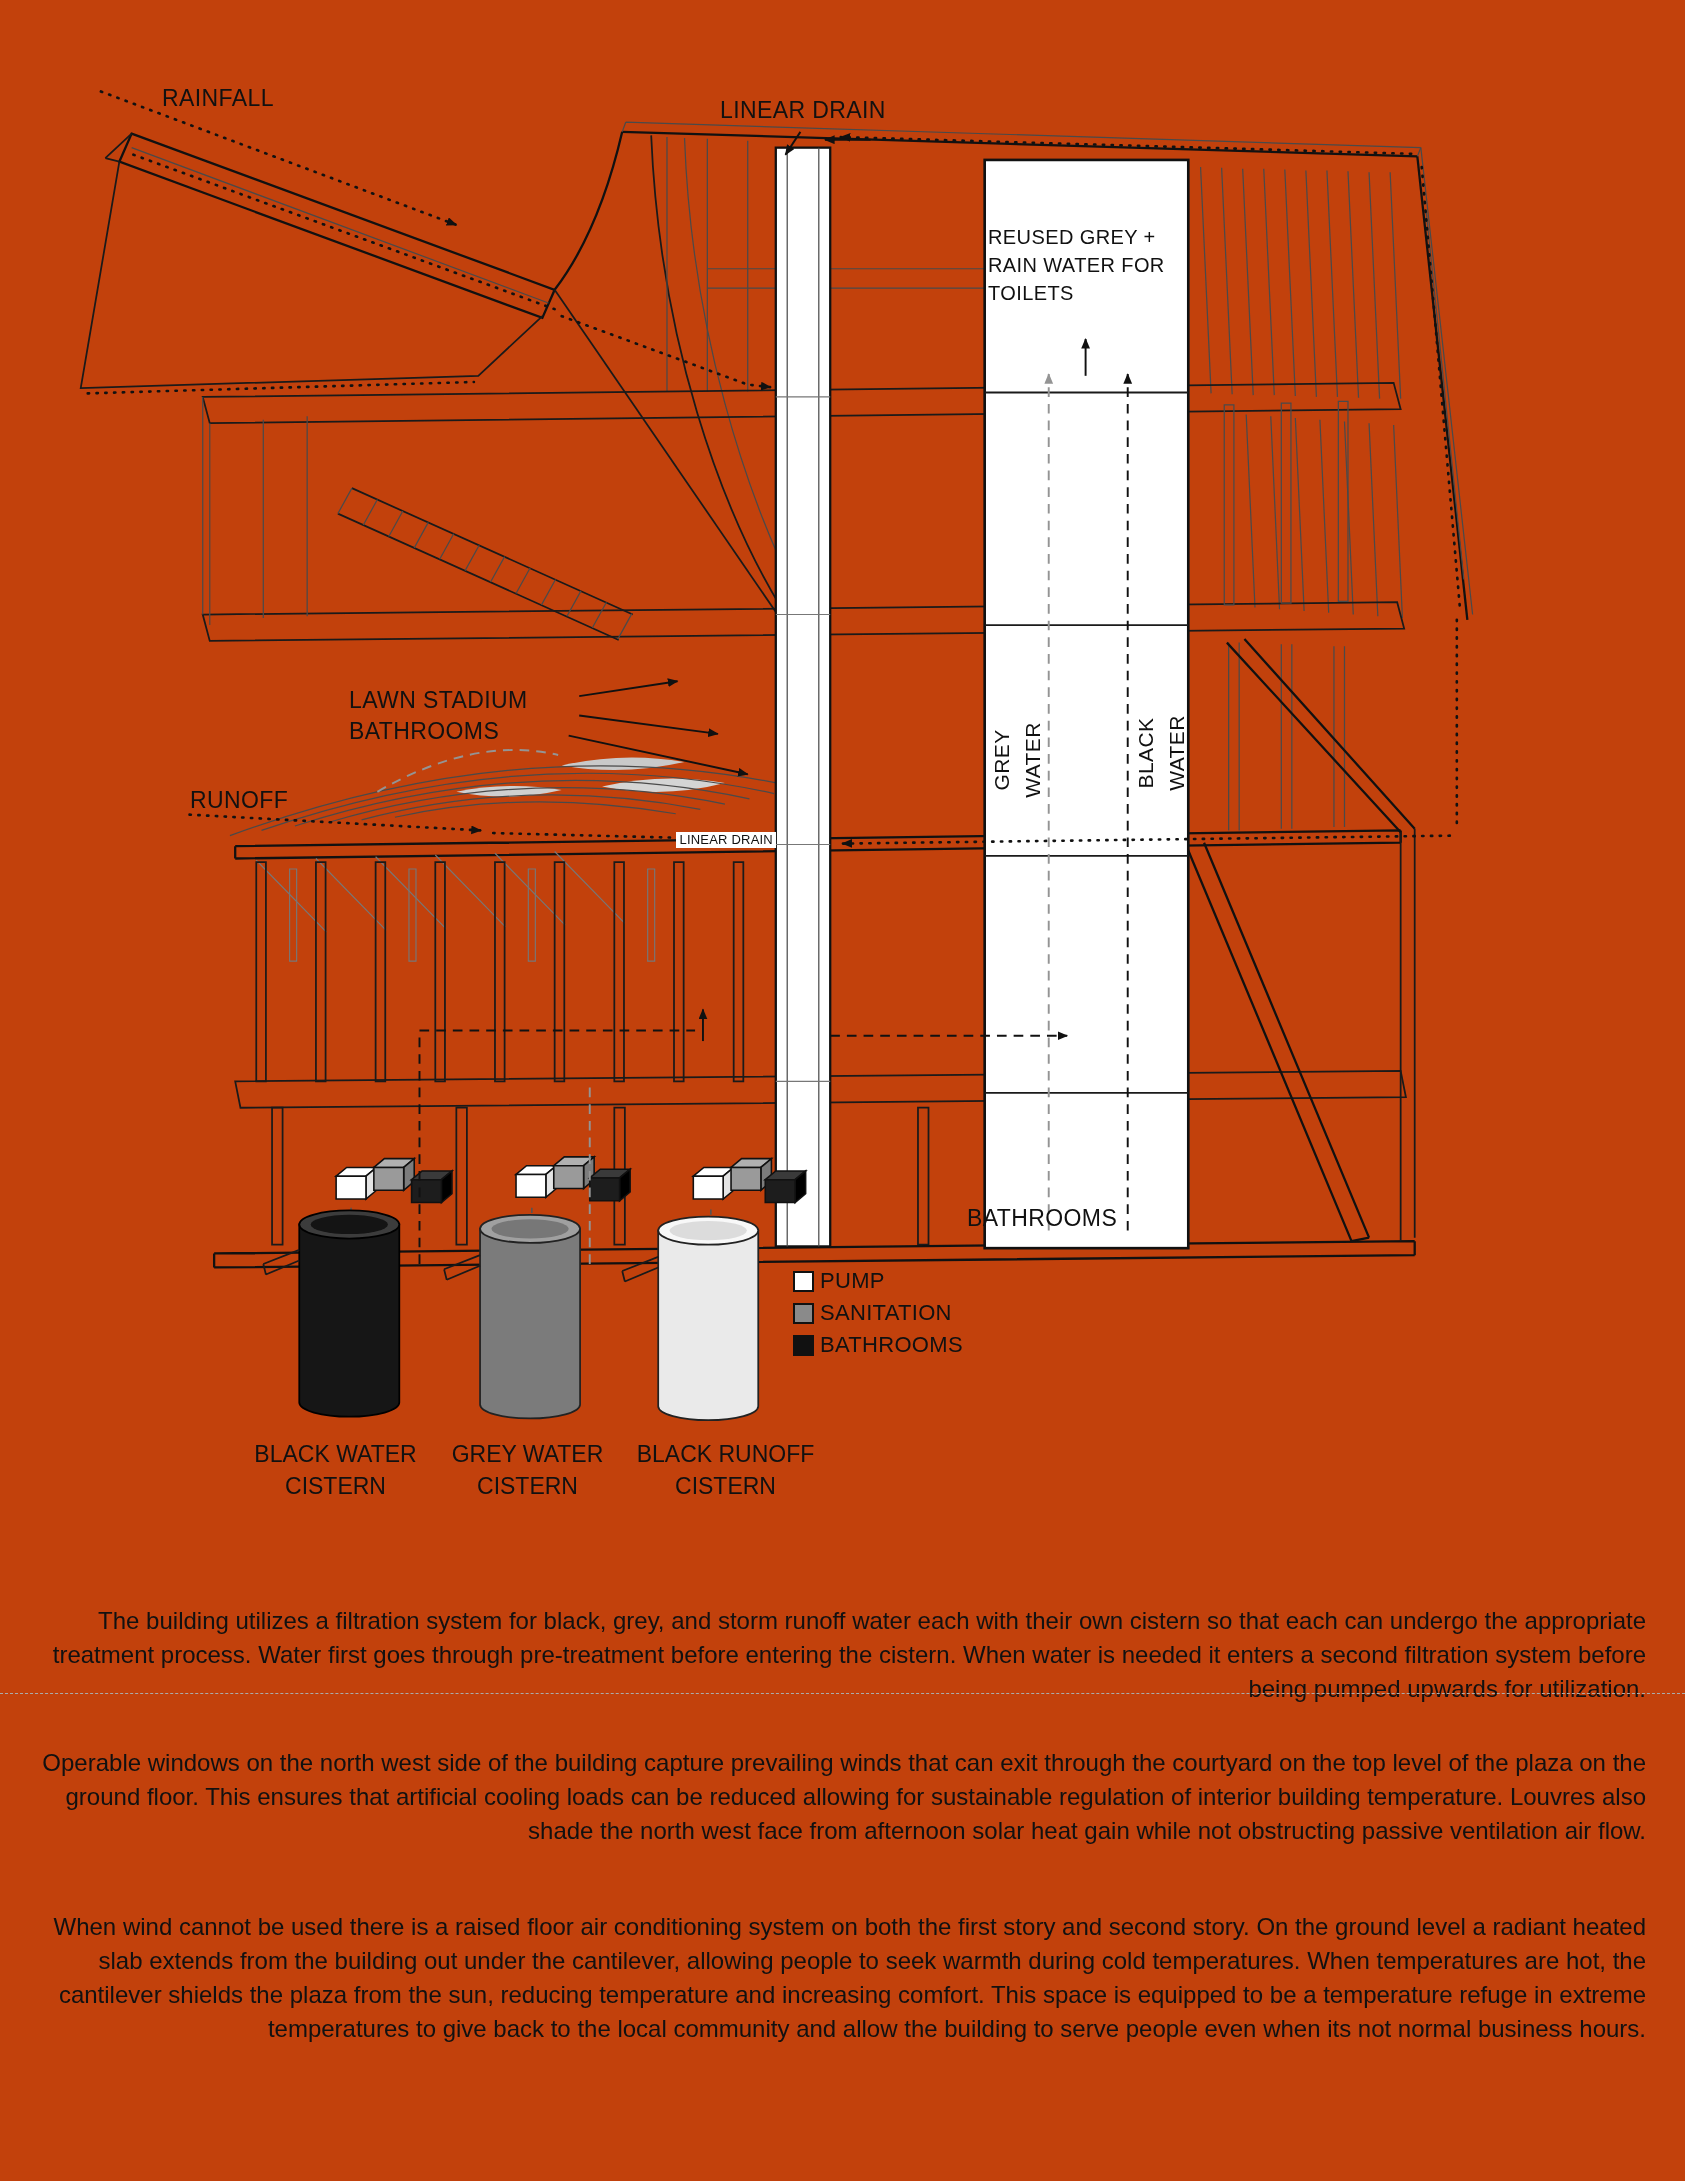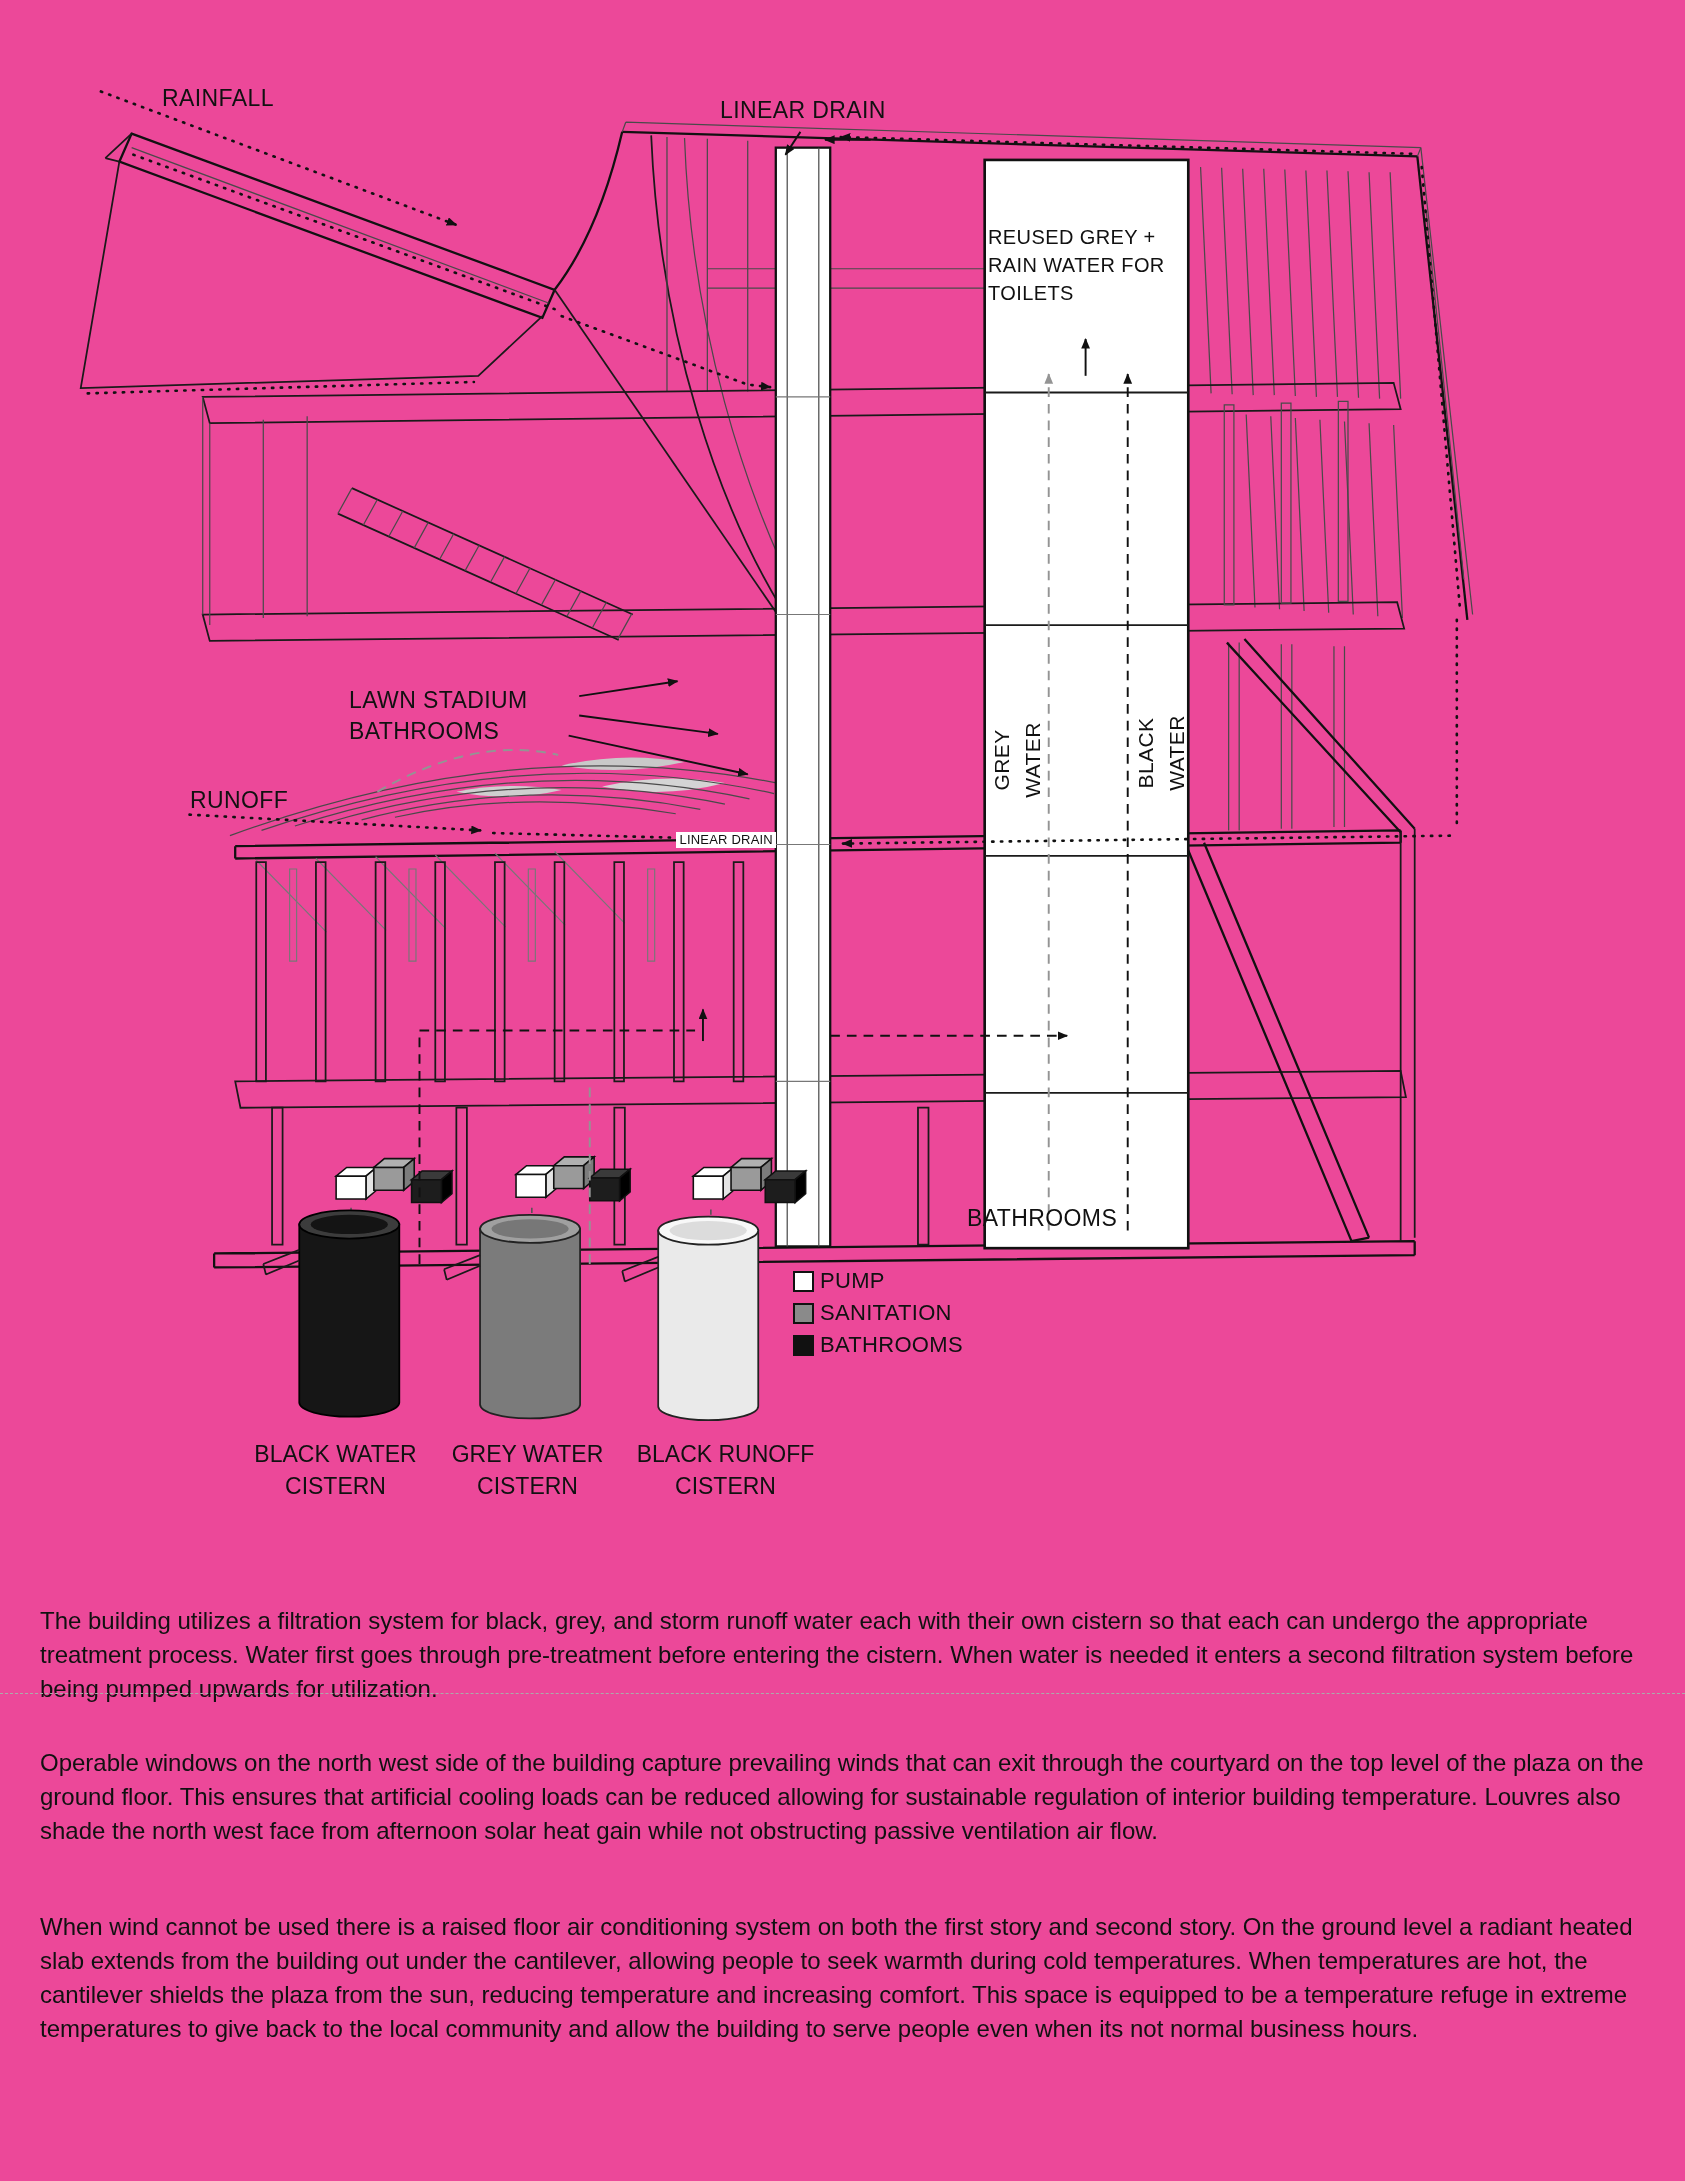--- a/index.html
+++ b/index.html
@@ -1,16 +1,16 @@
 <!DOCTYPE html>
 <html style="font-size:14px"><head>
 <meta charset="utf-8">
 <style>
   html,body{margin:0;padding:0;background:#fff;}
-  .page{position:relative;width:1685px;height:2181px;background:#ec4899;overflow:hidden;
+  .page{position:relative;width:1685px;height:2181px;background:#c2410c;overflow:hidden;
         font-family:"Liberation Sans","DejaVu Sans",sans-serif;color:#111;}
   svg.drawing{position:absolute;left:0;top:0;}
 
   
   .s{stroke:#1a1a1a;stroke-width:2;fill:none;}
   .s2{stroke:#111;stroke-width:2.6;fill:none;}
   .sthin{stroke:#4a4a4a;stroke-width:1.4;fill:none;}
   .sfaint{stroke:#777;stroke-width:1.3;fill:none;}
   .white{fill:#fff;stroke:#111;stroke-width:2.6;}
   .dot{stroke:#111;stroke-width:3;stroke-dasharray:1.5 8.5;stroke-linecap:round;fill:none;}
@@ -36,21 +36,21 @@
   .swatch{width:21px;height:21px;border:2.2px solid #111;box-sizing:border-box;flex:0 0 auto;}
   .swatch.pump{background:#fff;}
   .swatch.sanitation{background:#8a8a8a;}
   .swatch.filtration{background:#111;}
   .legend-label{font-size:22px;letter-spacing:0.3px;}
 
   .cistern-label{position:absolute;width:211px;top:1438px;text-align:center;
                  font-size:23px;line-height:32px;white-space:pre-line;}
 
   
-  .para{position:absolute;left:40px;width:1606px;text-align:left;font-size:24px;line-height:34px;color:#111;}
+  .para{position:absolute;left:40px;width:1606px;text-align:right;font-size:24px;line-height:34px;color:#111;}
   .sep{position:absolute;left:0;top:1693px;width:1685px;border-top:1.8px dashed #ababab;}
 </style>
 </head>
 <body>
 
 <div class="page">
 
   <svg class="drawing" width="1685" height="1545" viewBox="0 0 1920 1760">
     <defs>
       <marker id="arr" markerWidth="13" markerHeight="11" refX="11" refY="5" orient="auto" markerUnits="userSpaceOnUse">

